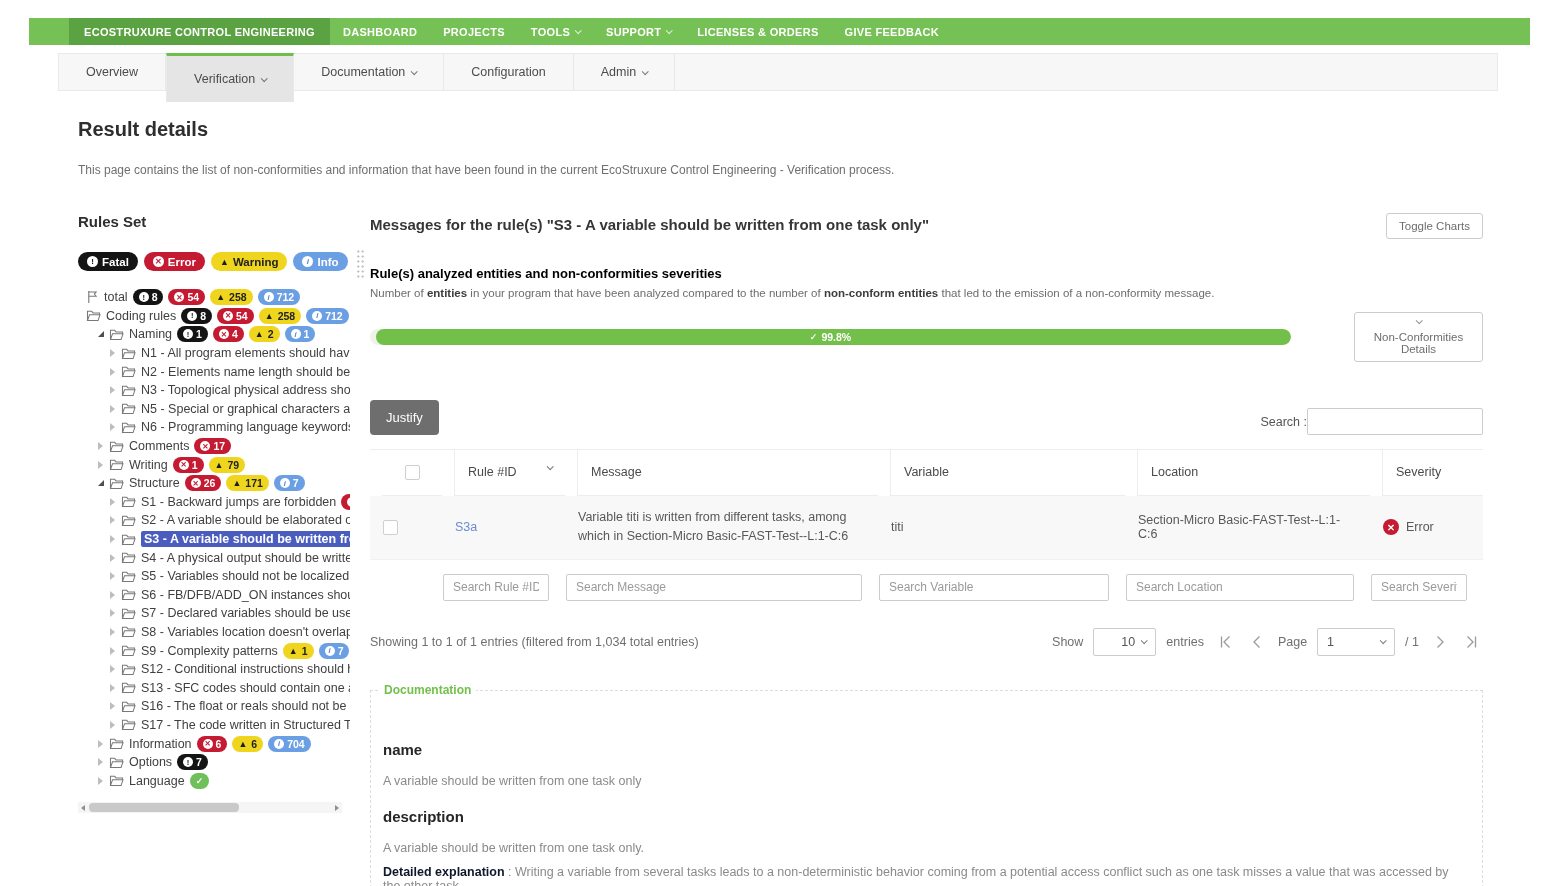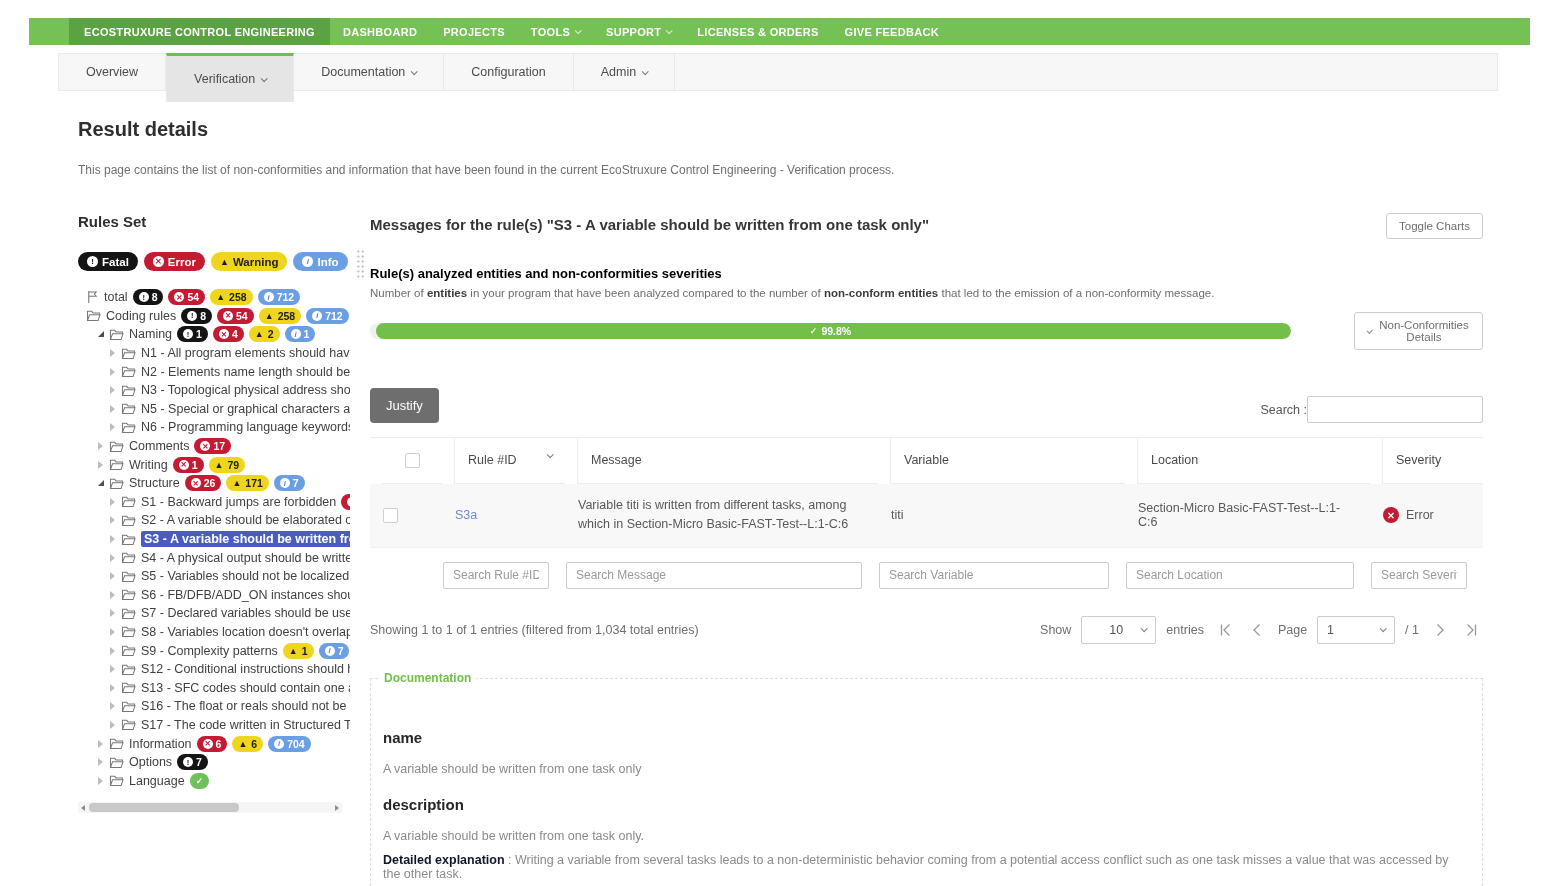--- a/index.html
+++ b/index.html
@@ -70,21 +70,21 @@
 
   .analyzed-title { font-size:13px; font-weight:bold; color:#000000; margin-top:27px; }
   .analyzed-desc { font-size:11.5px; color:#6d6d6d; margin-top:6px; }
   .analyzed-desc b { color:#3c3c3c; }
 
   .progress-row { display:flex; align-items:center; margin-top:13px; }
   .pbar { flex:1; height:16px; border-radius:8px; background:#eef3ea; position:relative; overflow:hidden; }
   .pfill { position:absolute; right:0; top:0; bottom:0; width:99.3%; background:#72bf4a; border-radius:8px; }
   .plabel { position:absolute; left:0; right:0; top:0; bottom:0; display:flex; align-items:center; justify-content:center; color:#fff; font-size:10.5px; font-weight:bold; gap:4px; }
   .plabel .pcheck { font-size:9px; opacity:.9; }
-  .details-btn { margin-left:63px; width:129px; justify-content:flex-start; }
+  .details-btn { margin-left:63px; width:129px; justify-content:flex-start;flex-direction:column; }
 
   .toolbar { display:flex; justify-content:space-between; align-items:flex-end; margin-top:38px; }
   .justify-btn { background:#6e6e6e; color:#fff; border:none; border-radius:4px; font-size:13px; padding:10px 16px; cursor:pointer; font-family:inherit; }
   .search-group { display:flex; align-items:center; gap:0; font-size:12.5px; color:#555; }
   .search-input { width:176px; height:27px; border:1px solid #ccc; border-radius:2px; font-family:inherit; font-size:12.5px; padding:0 8px; }
 
   .tbl { display:grid; grid-template-columns:72px 123px 313px 247px 245px 1fr; margin-top:14px; border-top:1px solid #ededed; }
   .th { font-size:12.5px; color:#4a4a4a; padding:15px 13px; border-bottom:1px solid #ededed; border-left:1px solid #ededed; display:flex; align-items:flex-start;margin-left:12px; }
   .th:first-child { border-left:none; justify-content:center; }
   .th.sortable { justify-content:space-between; }
@@ -94,21 +94,21 @@
   .tf { padding:14px 16px 6px 1px; }
   .tf input { width:100%; height:27px; border:1px solid #ccc; border-radius:2px; font-family:inherit; font-size:12px; color:#555; padding:0 9px; }
   .tf input::placeholder { color:#9a9a9a; }
   .checkbox { width:15px; height:15px; border:1.5px solid #cfcfcf; border-radius:2px; background:#fff; display:inline-block; cursor:pointer; }
   .rule-link { color:#6b8cce; cursor:pointer; }
   .sev-icon { width:16px; height:16px; border-radius:50%; background:#c41a32; color:#fff; font-size:9.5px; font-weight:bold; display:inline-flex; align-items:center; justify-content:center; margin-right:7px; flex:none; }
 
   .table-footer { display:flex; justify-content:space-between; align-items:center; margin-top:21px; font-size:12.5px; color:#6f6f6f; }
   .pager { display:flex; align-items:center; gap:10px; }
   .selbox { border:1px solid #ccc; border-radius:2px; height:28px; display:inline-flex; align-items:center; justify-content:space-between; padding:0 9px; color:#555; cursor:pointer; background:#fff; }
-  .selbox.size { width:75px;padding-left:27px; }
+  .selbox.size { width:63px;padding-left:27px; }
   .selbox.page { width:78px; }
   .pgicon { width:22px; height:22px; display:inline-flex; align-items:center; justify-content:center; cursor:pointer; color:#9a9a9a; }
   .pgicon svg { stroke:#9a9a9a; stroke-width:1.3; fill:none; }
 
   
   .docbox { margin-top:34px; border:1px dashed #dcdcdc; position:relative; padding:30px 28px 44px 12px; min-height:268px; }
   .doclegend { position:absolute; top:-8px; left:8px; background:#fff; padding:0 5px; color:#72bf4a; font-size:12px; font-weight:bold; }
   .doc-h { font-size:15px; font-weight:bold; color:#262626; margin:20px 0 0 0; }
   .doc-p { font-size:12.5px; color:#8a8a8a; margin:16px 0 0 0; }
   .doc-p b { color:#0f172a; }

